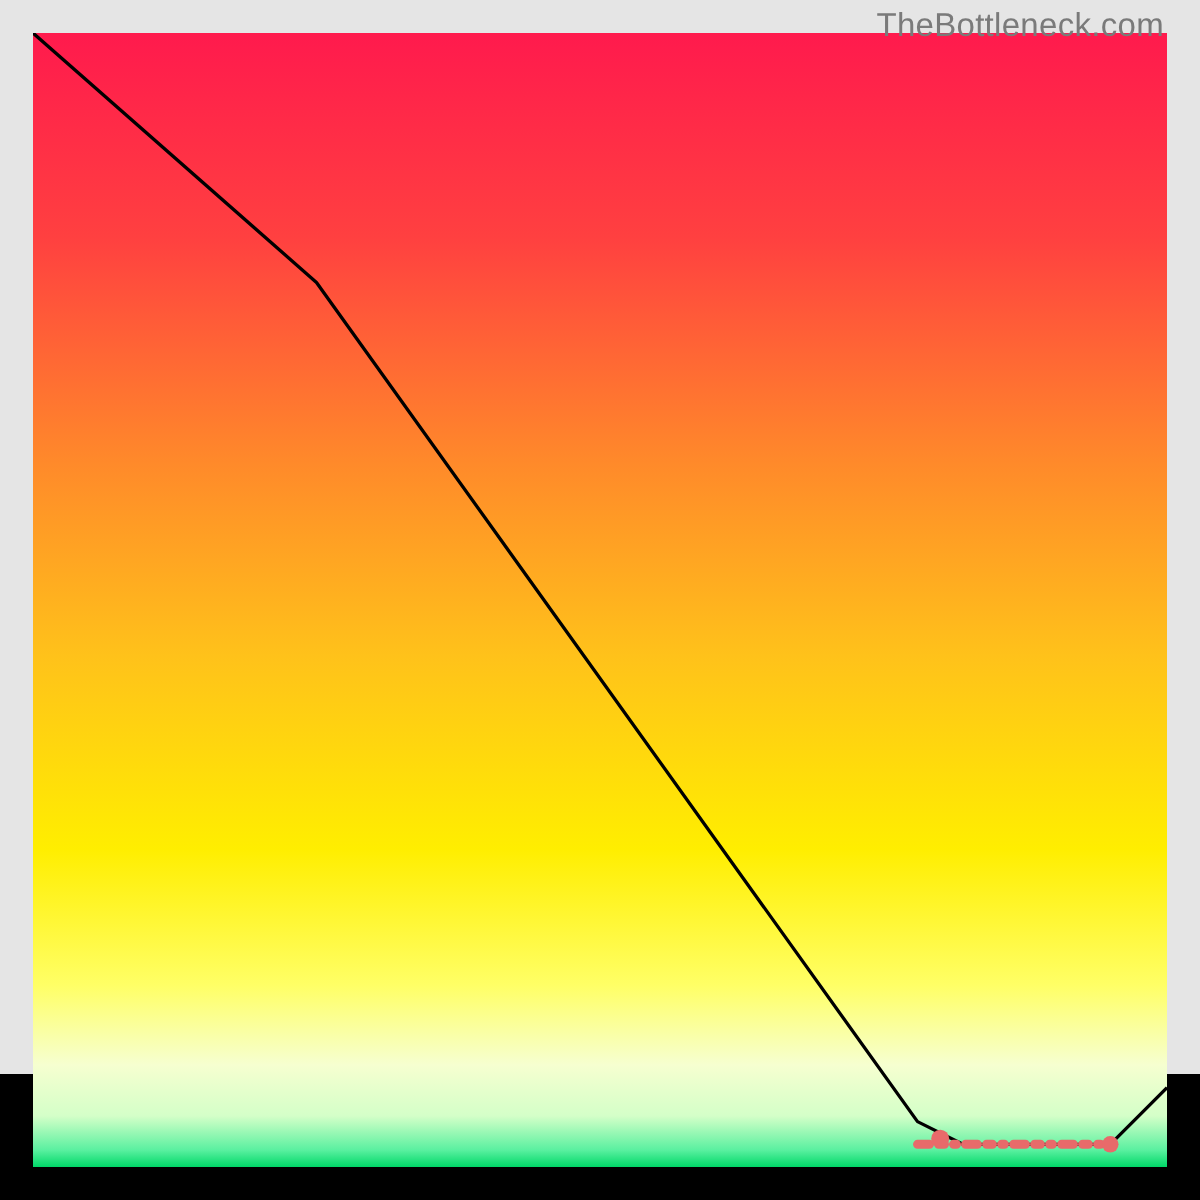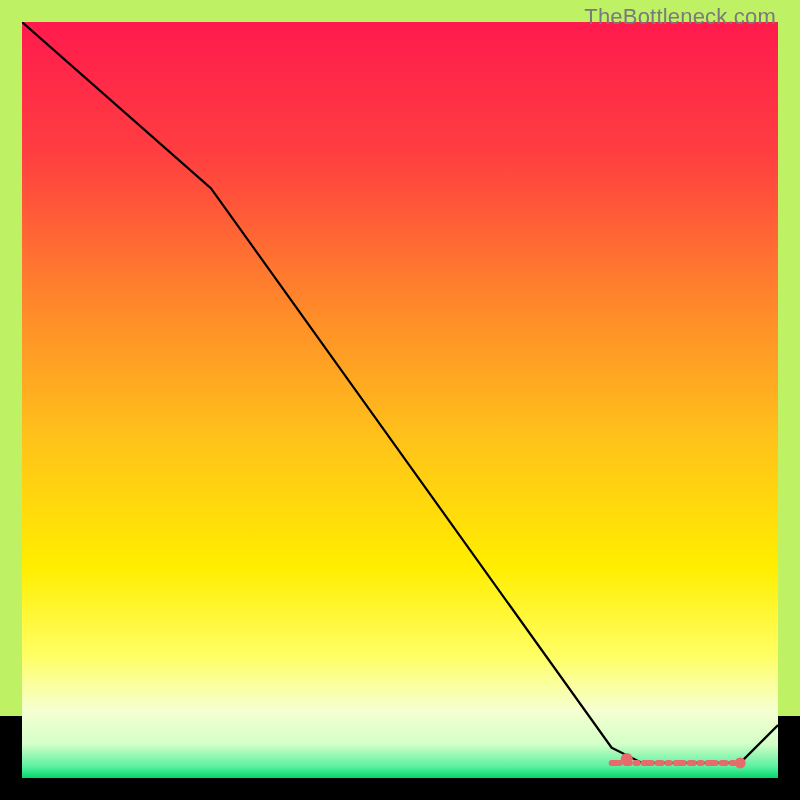--- a/index.html
+++ b/index.html
@@ -8,21 +8,21 @@
     width: 800px;
     height: 800px;
     background: #000;
     overflow: hidden;
     font-family: Arial, Helvetica, sans-serif;
   }
   .container {
     position: relative;
     width: 800px;
     height: 716px;
-    background: #bef264;
+    background: #e5e5e5;
   }
   .plot-area {
     position: absolute;
     left: 22px;
     top: 22px;
     width: 756px;
     height: 756px;
   }
   .gradient-bg {
     position: absolute;

